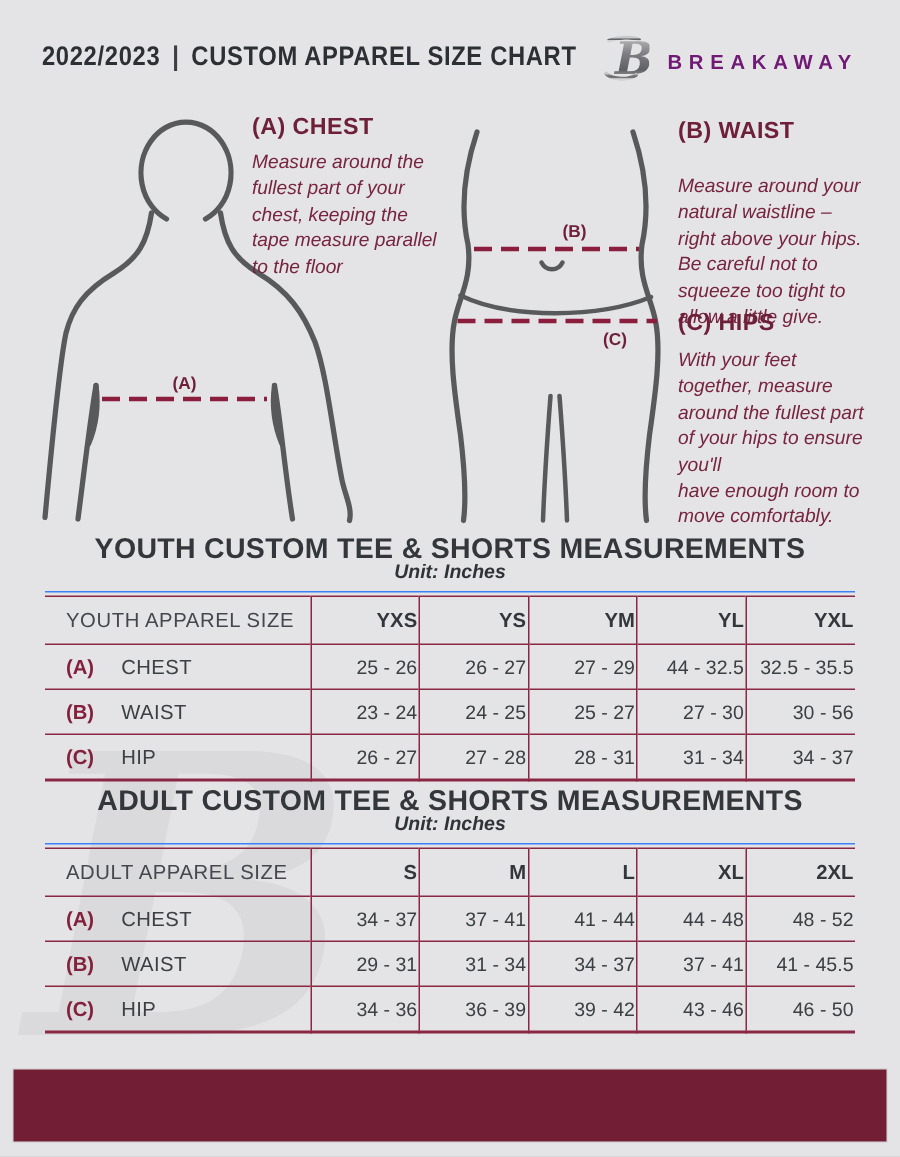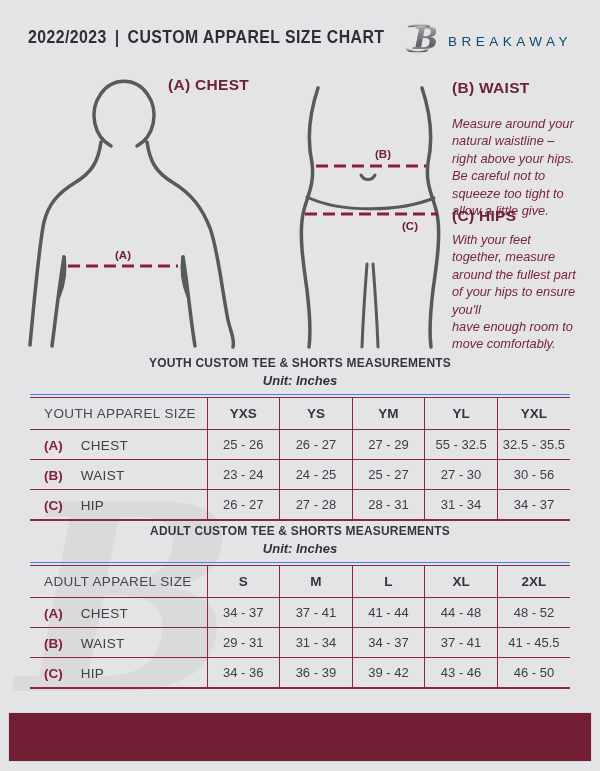--- a/index.html
+++ b/index.html
@@ -9,59 +9,59 @@
     font-family:"Liberation Sans", sans-serif;
   }
   
   .hdr-title {
     position:absolute; left:28px; top:27px;
     font-size:18px; font-weight:bold; color:#2c2f33; letter-spacing:.5px;
     transform:scaleX(.88); transform-origin:left center; white-space:nowrap; z-index:2;
   }
   .hdr-title .sep { margin:0 9px; font-weight:600; color:#3a3d41; }
   .brand-group { position:absolute; right:28px; top:20px; display:flex; align-items:center; gap:12px; z-index:2; }
-  .brand-name { font-size:13.5px; font-weight:normal; letter-spacing:4.5px; color:#0c4a6e; padding-top:6px; }
+  .brand-name { font-size:13.5px; font-weight:bold; letter-spacing:4.5px; color:#701a75; padding-top:6px; }
   
   .watermark {
     position:absolute; left:18px; top:470px; z-index:0;
     font-family:"DejaVu Serif", serif; font-weight:bold; font-style:italic;
     font-size:260px; line-height:1; color:#dadadc; user-select:none;
   }
   
   .fig-svg { position:absolute; left:0; top:75px; z-index:1; }
   .callout-title {
     position:absolute; z-index:1; font-size:15.5px; font-weight:bold;
     color:#6e2038; letter-spacing:.3px;
   }
   .callout-body {
     position:absolute; z-index:1; font-size:12.8px; font-style:italic;
     color:#77243f; line-height:1.36; white-space:pre-line;
   }
   
   .sec-title {
     position:absolute; left:0; width:600px; text-align:center; z-index:1;
-    font-size:12px; font-weight:bold; color:#33373b; letter-spacing:.2px;
+    font-size:19px; font-weight:bold; color:#33373b; letter-spacing:.2px;
   }
   .sec-unit {
     position:absolute; left:0; width:600px; text-align:center; z-index:1;
     font-size:13px; font-style:italic; font-weight:600; color:#2f3337;
   }
   
   .tbl-wrap {
     position:absolute; left:30px; width:540px; z-index:1;
     border-top:1px solid #3b82f6; padding-top:2px;
   }
   table.size { border-collapse:collapse; width:540px; table-layout:fixed; border-top:1px solid #8a2742; }
   table.size col.c-label { width:177px; }
   table.size tr { border-bottom:1px solid #8a2742; }
   table.size tr.last { border-bottom:2px solid #8a2742; }
   table.size td { height:27px; vertical-align:middle; }
   table.size tr.head-row td { height:29px; }
   td.label-col { padding-left:14px; text-align:left; }
-  td.data { border-left:1px solid #8a2742; text-align:center; font-size:13px; color:#3c4043; }
+  td.data { border-left:1px solid #8a2742; text-align:right; font-size:13px; color:#3c4043; }
   tr.head-row td.label-col { font-size:13.5px; color:#44484d; letter-spacing:.4px; }
   tr.head-row td.data { font-weight:bold; font-size:13.5px; color:#33373b; }
   td.label-col .key { font-weight:bold; color:#83203c; font-size:13.5px; }
   td.label-col .lbl { color:#3c4043; font-size:13.5px; letter-spacing:.3px; margin-left:18px; }
   
   .footer-bar {
     position:absolute; left:8px; top:712px; width:582px; height:48px;
     background:#721e34; border:1px solid #d8d8da; z-index:1;
   }
 </style>
@@ -116,20 +116,25 @@
       <line x1="305" y1="139" x2="438" y2="139"></line>
     </g>
     <g font-family="Liberation Sans, sans-serif" font-size="11.5" font-weight="bold" fill="#6e2038" text-anchor="middle">
       <text x="123" y="184">(A)</text>
       <text x="383" y="83">(B)</text>
       <text x="410" y="155">(C)</text>
     </g>
   </svg>
 
   <div class="callout-title" style="left:168px; top:76px;">(A) CHEST</div>
+  <div class="callout-body" style="left:168px; top:99px; width:150px;">Measure around the
+fullest part of your
+chest, keeping the
+tape measure parallel
+to the floor</div>
 
   <div class="callout-title" style="left:452px; top:79px;">(B) WAIST</div>
   <div class="callout-body" style="left:452px; top:115px; width:145px;">Measure around your
 natural waistline –
 right above your hips.
 Be careful not to
 squeeze too tight to
 allow a little give.</div>
 
   <div class="callout-title" style="left:452px; top:207px;">(C) HIPS</div>
@@ -161,21 +166,21 @@
         <td class="data">YS</td>
         <td class="data">YM</td>
         <td class="data">YL</td>
         <td class="data">YXL</td>
       </tr>
       <tr>
         <td class="label-col"><span class="key">(A)</span><span class="lbl">CHEST</span></td>
         <td class="data">25 - 26</td>
         <td class="data">26 - 27</td>
         <td class="data">27 - 29</td>
-        <td class="data">55 - 32.5</td>
+        <td class="data">44 - 32.5</td>
         <td class="data">32.5 - 35.5</td>
       </tr>
       <tr>
         <td class="label-col"><span class="key">(B)</span><span class="lbl">WAIST</span></td>
         <td class="data">23 - 24</td>
         <td class="data">24 - 25</td>
         <td class="data">25 - 27</td>
         <td class="data">27 - 30</td>
         <td class="data">30 - 56</td>
       </tr>

